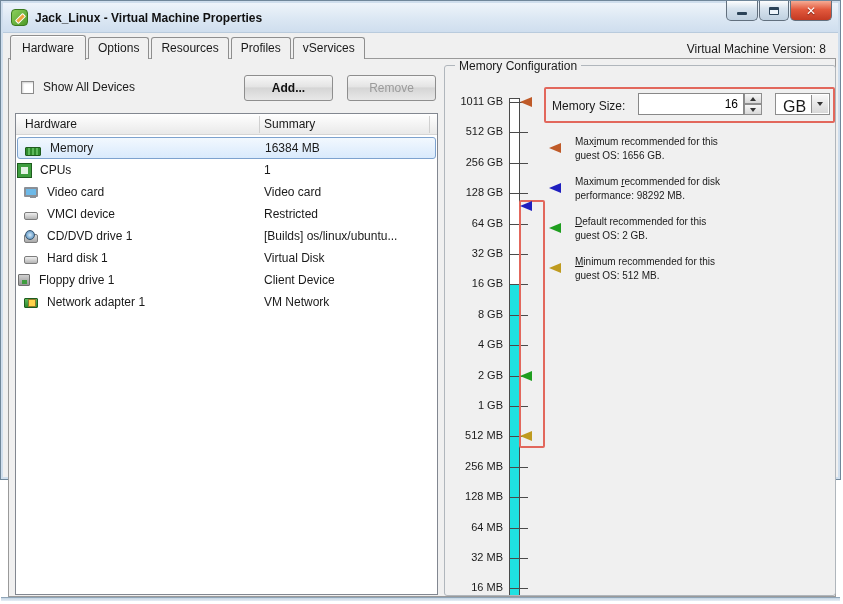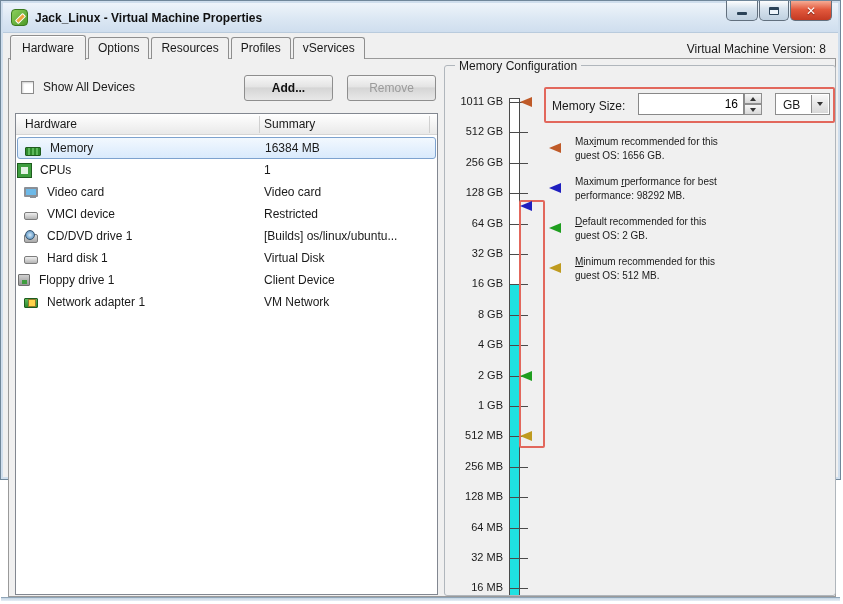--- a/index.html
+++ b/index.html
@@ -130,21 +130,21 @@
   .spinbtn { position:absolute; left:0; width:18px; height:11px; border:1px solid #8e8e8e;
     background:linear-gradient(#f7f7f7,#d8d8d8); display:flex; align-items:center;
     justify-content:center; }
   .spin-up { top:0; } .spin-dn { top:11px; }
   .tri-up { width:0; height:0; border-left:3px solid transparent; border-right:3px solid transparent;
     border-bottom:4px solid #333; }
   .tri-dn { width:0; height:0; border-left:3px solid transparent; border-right:3px solid transparent;
     border-top:4px solid #333; }
   .combo { position:absolute; left:774px; top:92px; width:55px; height:22px;
     border:1px solid #8e8e8e; background:#fff; z-index:7; }
-  .combo-val { position:absolute; left:7px; top:4px; font-size:12px; }
+  .combo-val { position:absolute; left:7px; top:4px; font-size:16px; }
   .combo-btn { position:absolute; right:1px; top:1px; bottom:1px; width:17px;
     border-left:1px solid #8e8e8e; background:linear-gradient(#f7f7f7,#d8d8d8);
     display:flex; align-items:center; justify-content:center; }
 
   .note { position:absolute; left:574px; width:258px; font-size:10px; line-height:14px; z-index:7; }
   .note .key { text-decoration:underline; }
   .legend-tri { position:absolute; left:548px; width:0; height:0;
     border-top:5px solid transparent; border-bottom:5px solid transparent; z-index:7; }
 
   .bottom-frame { position:absolute; left:0; right:0; top:596px; height:4px;
@@ -308,21 +308,21 @@
   </div>
 
   <div class="legend-tri" style="top:142px;border-right:12px solid #bf5a28;"></div>
   <div class="note" style="top:134px">
     <div><span>Max</span><span class="key">i</span><span>mum recommended for this</span></div>
     <div>guest OS: 1656 GB.</div>
   </div>
 
   <div class="legend-tri" style="top:182px;border-right:12px solid #1f1fbf;"></div>
   <div class="note" style="top:174px">
-    <div><span>Maximum </span><span class="key">r</span><span>performance for best</span></div>
+    <div><span>Maximum </span><span class="key">r</span><span>ecommended for disk</span></div>
     <div>performance: 98292 MB.</div>
   </div>
 
   <div class="legend-tri" style="top:222px;border-right:12px solid #1f9e1f;"></div>
   <div class="note" style="top:214px">
     <div><span class="key">D</span><span>efault recommended for this</span></div>
     <div>guest OS: 2 GB.</div>
   </div>
 
   <div class="legend-tri" style="top:262px;border-right:12px solid #bf9b1f;"></div>

